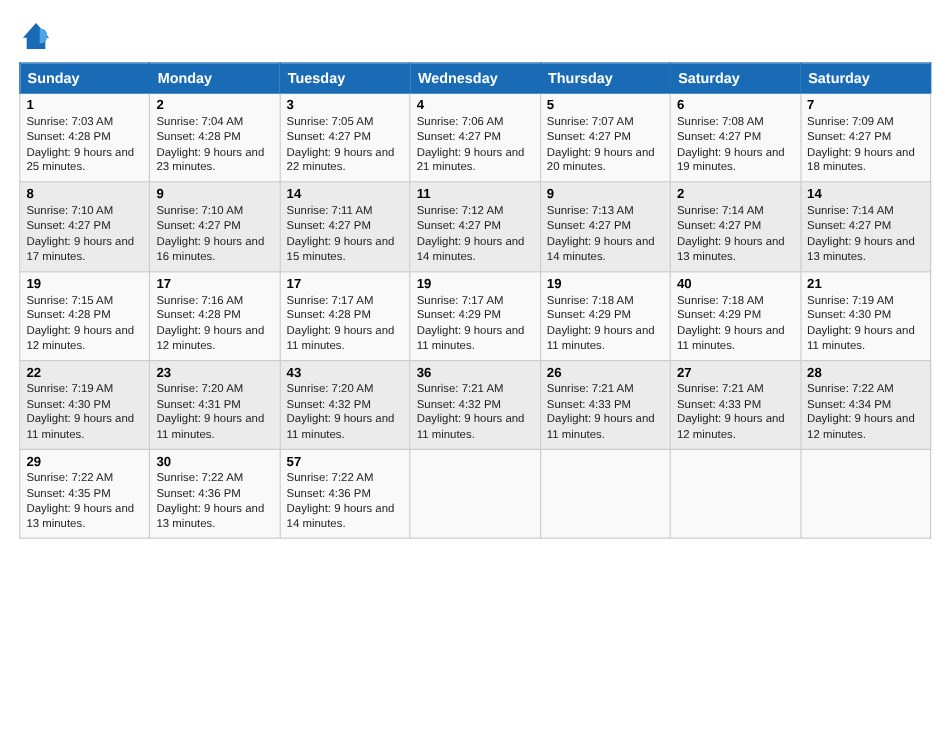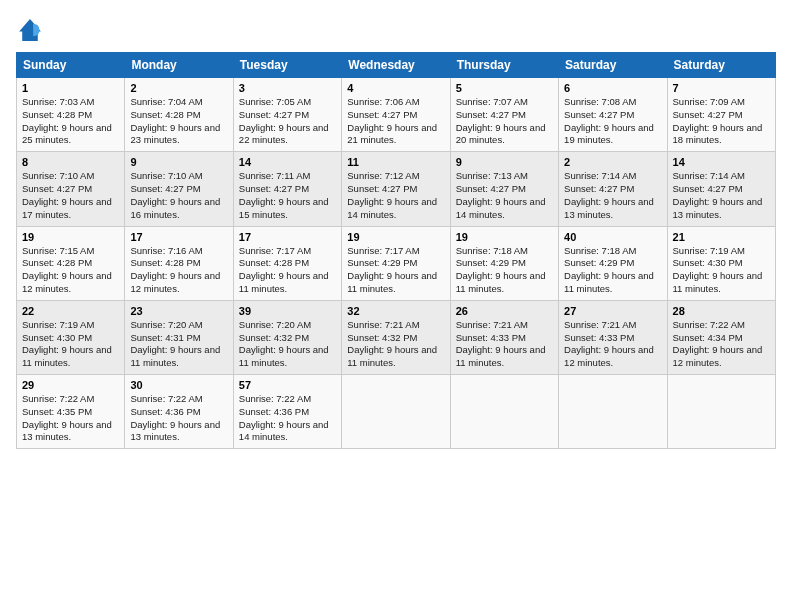--- a/index.html
+++ b/index.html
@@ -148,22 +148,22 @@
         <td><span class="day-num">17</span><span class="day-info">Sunrise: 7:16 AM<br>Sunset: 4:28 PM<br>Daylight: 9 hours and 12 minutes.</span></td>
         <td><span class="day-num">17</span><span class="day-info">Sunrise: 7:17 AM<br>Sunset: 4:28 PM<br>Daylight: 9 hours and 11 minutes.</span></td>
         <td><span class="day-num">19</span><span class="day-info">Sunrise: 7:17 AM<br>Sunset: 4:29 PM<br>Daylight: 9 hours and 11 minutes.</span></td>
         <td><span class="day-num">19</span><span class="day-info">Sunrise: 7:18 AM<br>Sunset: 4:29 PM<br>Daylight: 9 hours and 11 minutes.</span></td>
         <td><span class="day-num">40</span><span class="day-info">Sunrise: 7:18 AM<br>Sunset: 4:29 PM<br>Daylight: 9 hours and 11 minutes.</span></td>
         <td><span class="day-num">21</span><span class="day-info">Sunrise: 7:19 AM<br>Sunset: 4:30 PM<br>Daylight: 9 hours and 11 minutes.</span></td>
       </tr>
       <tr>
         <td><span class="day-num">22</span><span class="day-info">Sunrise: 7:19 AM<br>Sunset: 4:30 PM<br>Daylight: 9 hours and 11 minutes.</span></td>
         <td><span class="day-num">23</span><span class="day-info">Sunrise: 7:20 AM<br>Sunset: 4:31 PM<br>Daylight: 9 hours and 11 minutes.</span></td>
-        <td><span class="day-num">39</span><span class="day-info">Sunrise: 7:20 AM<br>Sunset: 4:32 PM<br>Daylight: 9 hours and 11 minutes.</span></td>
-        <td><span class="day-num">32</span><span class="day-info">Sunrise: 7:21 AM<br>Sunset: 4:32 PM<br>Daylight: 9 hours and 11 minutes.</span></td>
+        <td><span class="day-num">43</span><span class="day-info">Sunrise: 7:20 AM<br>Sunset: 4:32 PM<br>Daylight: 9 hours and 11 minutes.</span></td>
+        <td><span class="day-num">36</span><span class="day-info">Sunrise: 7:21 AM<br>Sunset: 4:32 PM<br>Daylight: 9 hours and 11 minutes.</span></td>
         <td><span class="day-num">26</span><span class="day-info">Sunrise: 7:21 AM<br>Sunset: 4:33 PM<br>Daylight: 9 hours and 11 minutes.</span></td>
         <td><span class="day-num">27</span><span class="day-info">Sunrise: 7:21 AM<br>Sunset: 4:33 PM<br>Daylight: 9 hours and 12 minutes.</span></td>
         <td><span class="day-num">28</span><span class="day-info">Sunrise: 7:22 AM<br>Sunset: 4:34 PM<br>Daylight: 9 hours and 12 minutes.</span></td>
       </tr>
       <tr>
         <td><span class="day-num">29</span><span class="day-info">Sunrise: 7:22 AM<br>Sunset: 4:35 PM<br>Daylight: 9 hours and 13 minutes.</span></td>
         <td><span class="day-num">30</span><span class="day-info">Sunrise: 7:22 AM<br>Sunset: 4:36 PM<br>Daylight: 9 hours and 13 minutes.</span></td>
         <td><span class="day-num">57</span><span class="day-info">Sunrise: 7:22 AM<br>Sunset: 4:36 PM<br>Daylight: 9 hours and 14 minutes.</span></td>
         <td class="empty"></td>
         <td class="empty"></td>

